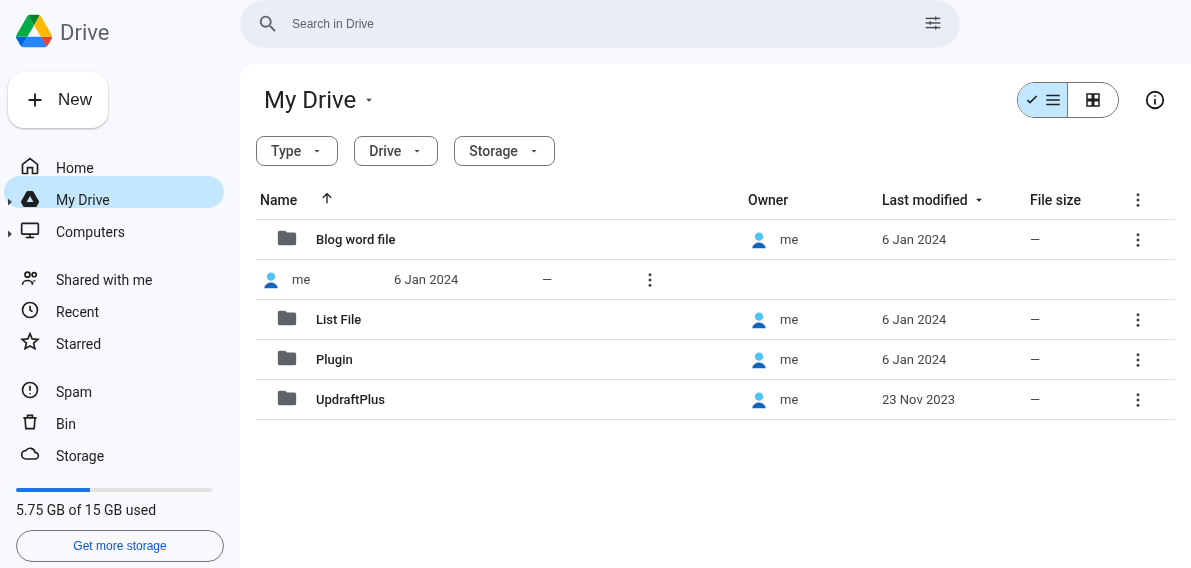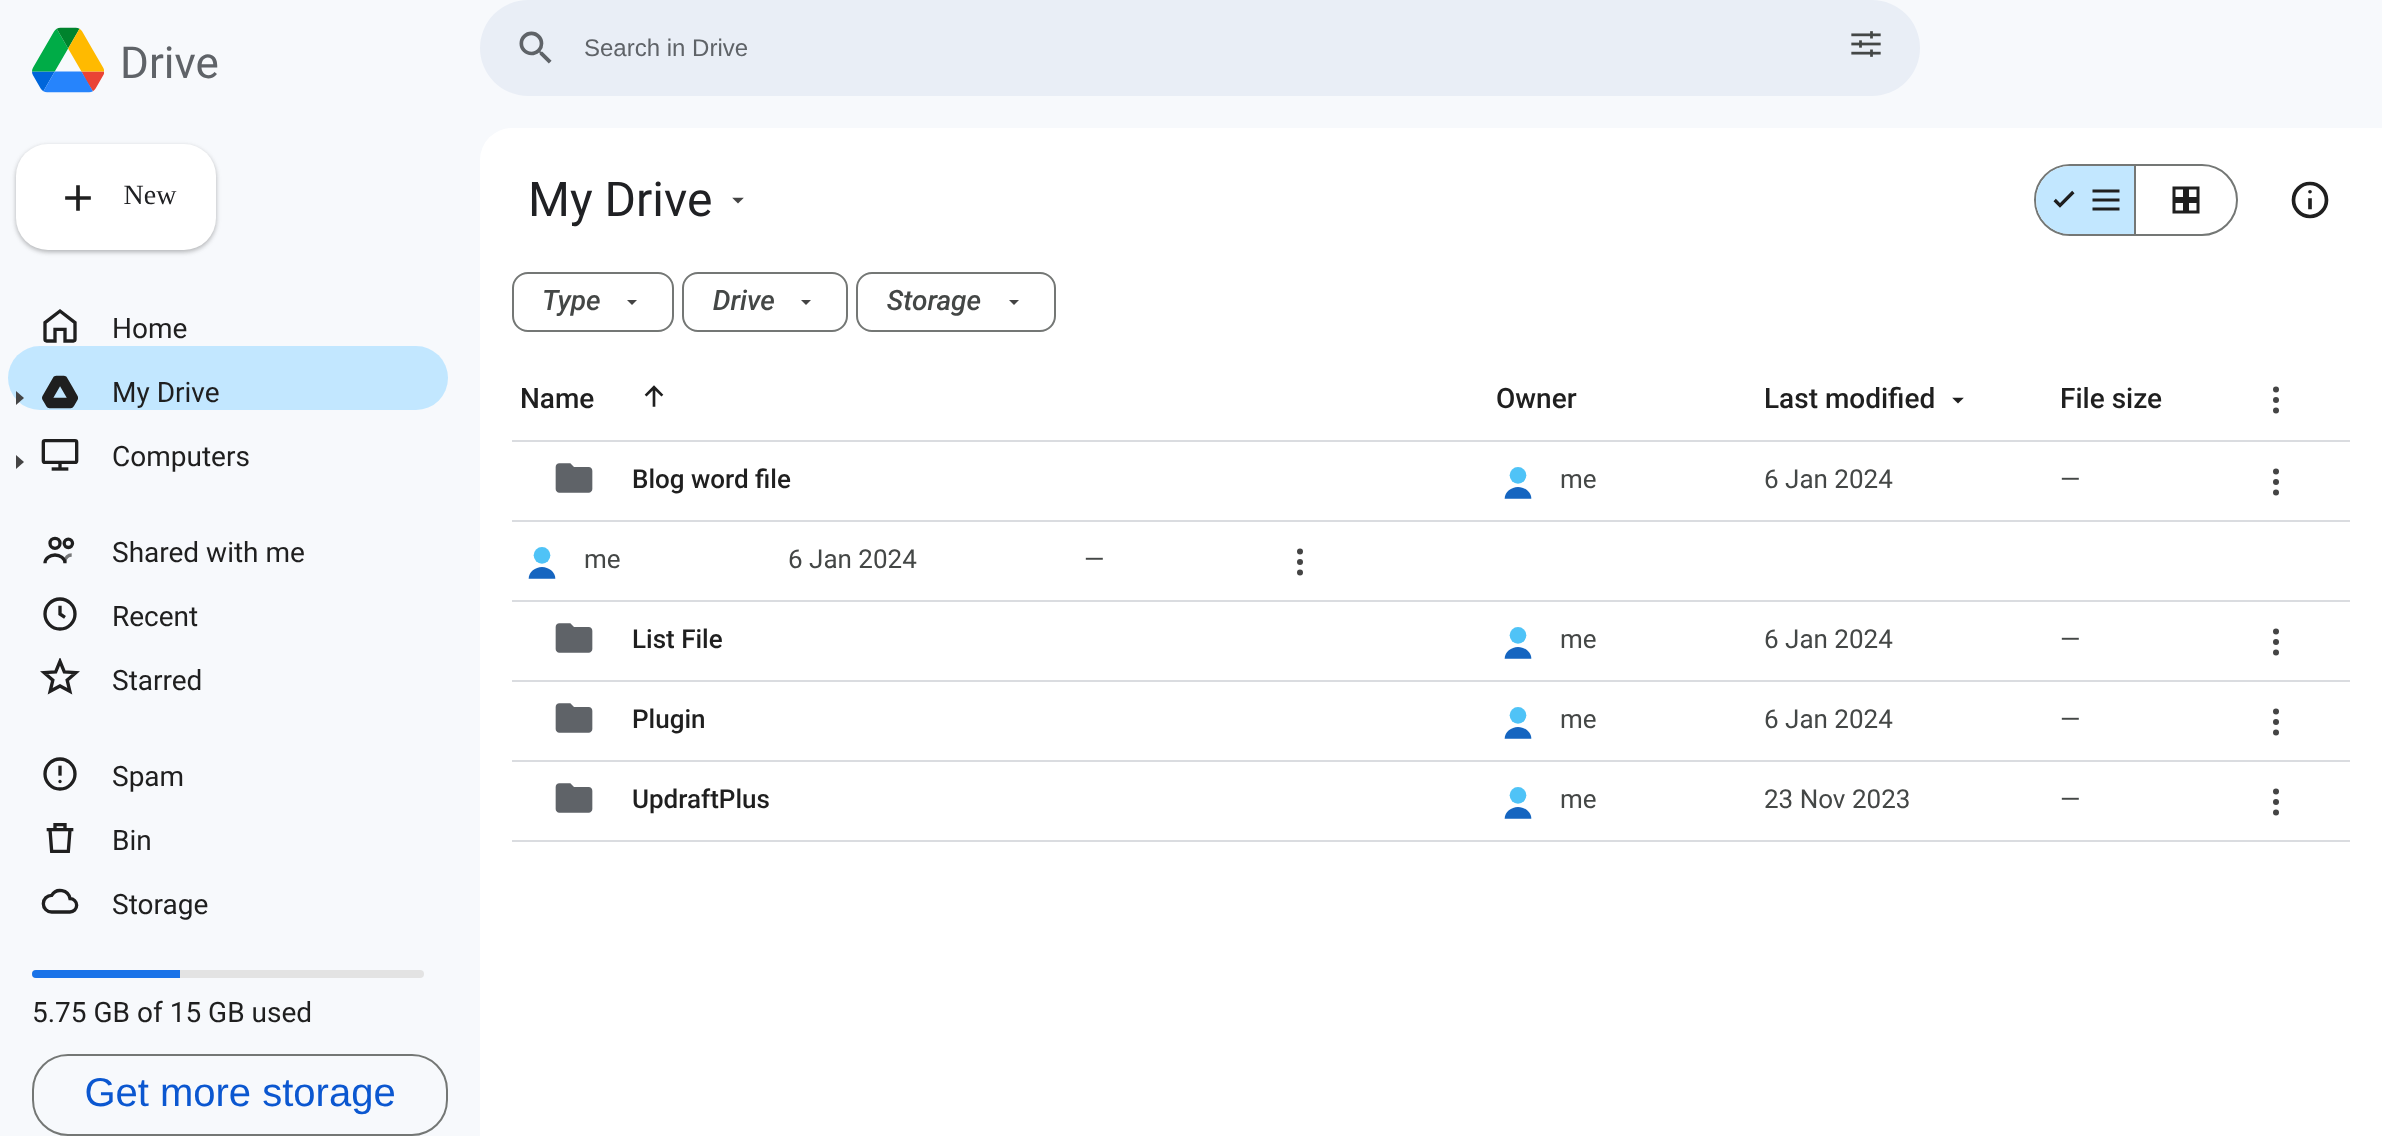--- a/index.html
+++ b/index.html
@@ -71,27 +71,26 @@
   width: 100px;
   height: 56px;
   background: #fff;
   border-radius: 16px;
   border: none;
   box-shadow: 0 1px 2px rgba(0,0,0,0.2), 0 1px 3px rgba(0,0,0,0.1);
   display: flex;
   align-items: center;
   justify-content: center;
   gap: 12px;
-  font-size: 14px;
+  font-size: 17px;
   font-weight: 500;
   cursor: pointer;
   margin-left: 4px;
   margin-bottom: 16px;
   color: #202124;
-  font-family: Liberation Serif, serif;
 }
 .nav-item {
   display: flex;
   align-items: flex-end;
   height: 32px;
   border-radius: 16px;
   padding-left: 16px;
   gap: 16px;
   cursor: pointer;
   color: #1f1f1f;
@@ -129,21 +128,21 @@
   color: #1f1f1f;
   margin-left: 12px;
   margin-bottom: 12px;
 }
 .storage-btn {
   margin-left: 12px;
   border: 1px solid #747775;
   border-radius: 18px;
   background: transparent;
   color: #0b57d0;
-  font-size: 20px;
+  font-size: 12px;
   font-weight: 500;
   padding: 8px 20px;
   cursor: pointer;
 }
 .main {
   flex: 1;
   background: #fff;
   border-radius: 16px 0 0 0;
   padding: 16px 16px 0 16px;
   overflow: auto;
@@ -195,23 +194,22 @@
   height: 40px;
   display: flex;
   align-items: center;
   justify-content: center;
   border-radius: 50%;
   cursor: pointer;
   color: #444;
 }
 .filter-chips {
   display: flex;
-  gap: 4px;
+  gap: 16px;
   margin-bottom: 14px;
-  font-style: italic;
 }
 .chip {
   border: 1px solid #747775;
   border-radius: 8px;
   padding: 6px 14px;
   display: flex;
   align-items: center;
   gap: 10px;
   font-size: 14px;
   font-weight: 500;

